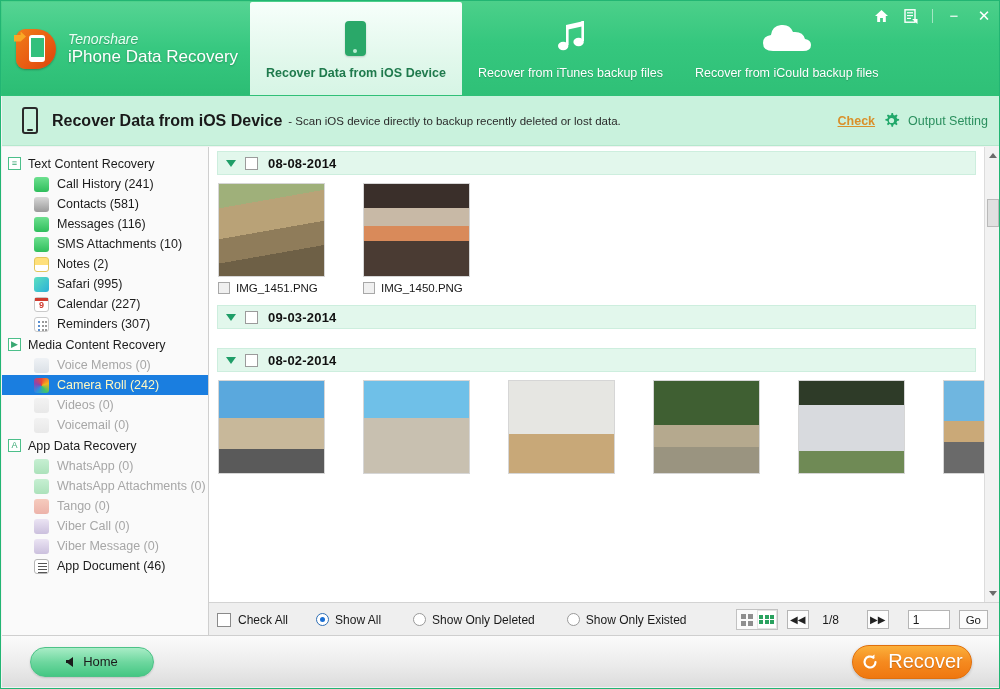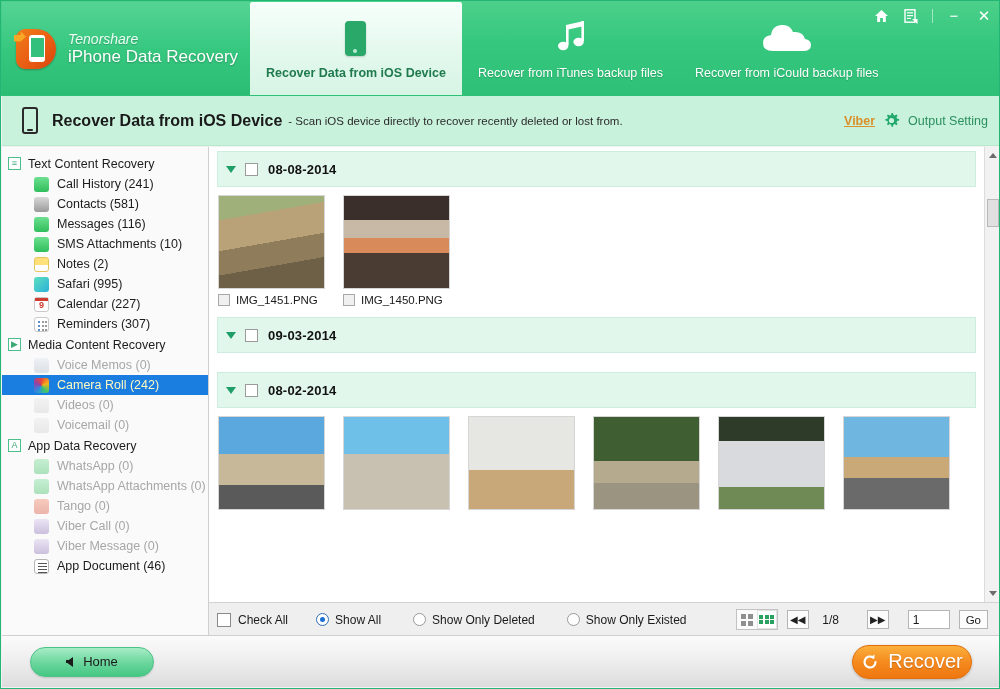--- a/index.html
+++ b/index.html
@@ -202,35 +202,35 @@
   
   .main {
     position: absolute; left: 207px; top: 0; width: 791px; height: 489px;
     background: #ffffff;
   }
   .gallery {
     position: absolute; left: 0; top: 0; width: 775px; height: 455px;
     overflow: hidden; padding: 4px 8px 0 8px; background:#ffffff;
   }
   .group-header {
-    height: 36px; background: #e2f7ec; border: 1px solid #cdeede;
+    height: 24px; background: #e2f7ec; border: 1px solid #cdeede;
     display: flex; align-items: center; padding-left: 8px; margin-bottom: 8px;
   }
   .caret {
     width: 0; height: 0; border-left: 5.5px solid transparent;
     border-right: 5.5px solid transparent; border-top: 7px solid #1f9e68;
     margin-right: 9px; cursor: pointer;
   }
   .gh-check {
     width: 13px; height: 13px; background: #ffffff; border: 1px solid #9b9b9b;
     margin-right: 10px; cursor: pointer; flex: 0 0 13px;
   }
   .gh-date { font-size: 13px; font-weight: bold; color: #111111; letter-spacing: .2px; }
 
-  .thumbs { display: flex; gap: 18px; padding-left: 1px; }
+  .thumbs { display: flex; gap: 38px; padding-left: 1px; }
   .thumb { width: 107px; }
   .thumb-box {
     width: 107px; height: 94px; border: 1px solid #d6d6d6; background: #ffffff;
     display: flex; align-items: center; justify-content: center; overflow: hidden;
     cursor: pointer;
   }
   .thumb-img { width: 100%; height: 100%; display: block; }
   .thumb-cap { display: flex; align-items: center; margin-top: 5px; }
   .thumb-cap .cb {
     width: 12px; height: 12px; background: #f0f0f0; border: 1px solid #a8a8a8;
@@ -405,23 +405,23 @@
       </div>
       <div class="wc-sep"></div>
       <div class="wc-btn wc-min">−</div>
       <div class="wc-btn wc-close">✕</div>
     </div>
   </div>
 
   <div class="subheader">
     <div class="sh-phone"></div>
     <div class="sh-title">Recover Data from iOS Device</div>
-    <div class="sh-desc">- Scan iOS device directly to recover recently deleted or lost from.</div>
+    <div class="sh-desc">- Scan iOS device directly to backup recently deleted or lost data.</div>
     <div class="sh-right">
-      <div class="sh-print">Viber</div>
+      <div class="sh-print">Check</div>
       <div class="gear">
         <svg width="17" height="17" viewBox="0 0 17 17">
           <path d="M8.5 1 l1.5 0 .4 2 1.4.6 1.7-1.1 1.1 1.1-1.1 1.7.6 1.4 2 .4 0 1.5-2 .4-.6 1.4 1.1 1.7-1.1 1.1-1.7-1.1-1.4.6-.4 2-1.5 0-.4-2-1.4-.6-1.7 1.1-1.1-1.1 1.1-1.7-.6-1.4-2-.4 0-1.5 2-.4.6-1.4-1.1-1.7 1.1-1.1 1.7 1.1 1.4-.6z" fill="#21a86a"></path>
           <circle cx="8.5" cy="8.5" r="2.6" fill="#c9f2dd"></circle>
         </svg>
       </div>
       <div class="sh-output">Output Setting</div>
     </div>
   </div>
 

